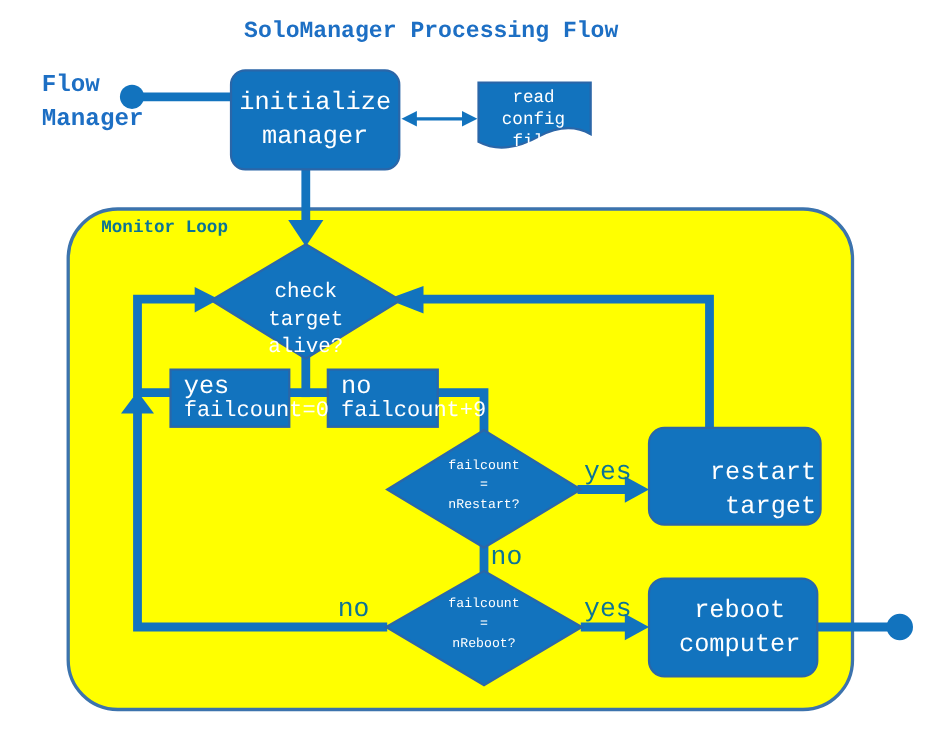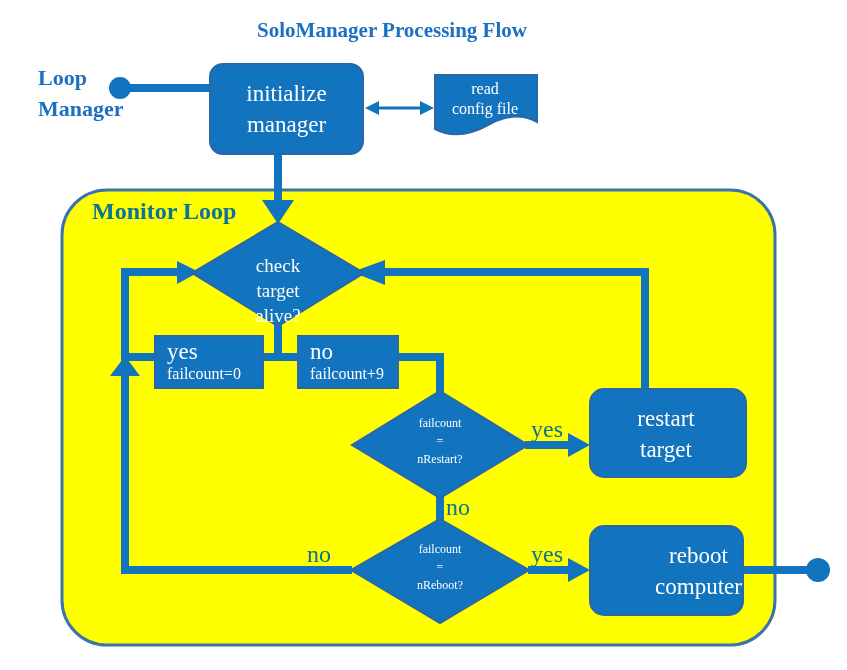--- a/index.html
+++ b/index.html
@@ -1,39 +1,39 @@
 <!DOCTYPE html>
 <html><head>
 <meta charset="utf-8">
 <style>
   html,body{margin:0;padding:0;background:#ffffff;}
   #canvas{
     position:relative;
     width:847px;height:670px;
     background:#ffffff;
-    font-family:Liberation Serif, serif;
+    font-family:Liberation Mono, monospace;
     overflow:hidden;
   }
   #diagram-svg{position:absolute;left:0;top:0;}
   .abs{position:absolute;}
   .pre{white-space:pre-line;}
   .center{text-align:center;}
   .white{color:#ffffff;}
   .teal{color:#0b7396;}
   .blue-text{color:#1d6fc4;}
   .title{font-size:21px;font-weight:bold;letter-spacing:0px;}
   .start-label{font-size:22px;font-weight:600;line-height:31px;}
-  .loop-label{font-size:24px;font-weight:bold;}
+  .loop-label{font-size:16px;font-weight:bold;}
   .node-big{font-size:23px;line-height:31px;}
   .node-mid{font-size:19px;line-height:25px;}
   .node-small{font-size:12px;line-height:18px;}
   .doc-label{font-size:16px;line-height:20px;}
   .branch-box{display:flex;flex-direction:column;}
   .branch-main{font-size:23px;line-height:27px;}
-  .branch-sub{font-size:16px;line-height:18px;}
+  .branch-sub{font-size:20px;line-height:18px;}
   .edge-label{font-size:24px;}
 </style>
 </head>
 <body>
 
 <div id="canvas">
 
   <svg id="diagram-svg" width="847" height="670" viewBox="0 0 847 670">
 
     <rect x="62" y="190" width="713" height="455" rx="45" ry="45" fill="#ffff00" stroke="#3c73ad" stroke-width="3"></rect>
@@ -77,21 +77,21 @@
       <rect x="298" y="336" width="100" height="52"></rect>
       <polygon points="440,391 528,445 440,498 352,445"></polygon>
       <polygon points="440,519 529,570 440,623 351,570"></polygon>
       <rect x="590" y="389" width="156" height="88" rx="14"></rect>
       <rect x="590" y="526" width="153" height="89" rx="14"></rect>
     </g>
   </svg>
 
   <div class="abs title blue-text center" style="left:60px;top:18px;width:664px;">SoloManager Processing Flow</div>
 
-  <div class="abs start-label blue-text pre" style="left:38px;top:62px;">Loop
+  <div class="abs start-label blue-text pre" style="left:38px;top:62px;">Flow
 Manager</div>
 
   <div class="abs loop-label teal" style="left:92px;top:198px;">Monitor Loop</div>
 
   <div class="abs doc-label white pre center" style="left:433px;top:79px;width:104px;">read
 config file</div>
 
   <div class="abs node-big white pre center" style="left:210px;top:78px;width:153px;">initialize
 manager</div>
 
@@ -110,24 +110,24 @@
   </div>
 
   <div class="abs node-small white pre center" style="left:380px;top:414px;width:120px;">failcount
 =
 nRestart?</div>
 
   <div class="abs node-small white pre center" style="left:380px;top:540px;width:120px;">failcount
 =
 nReboot?</div>
 
-  <div class="abs node-big white pre center" style="left:590px;top:403px;width:152px;">restart
+  <div class="abs node-big white pre center" style="left:590px;top:414px;width:152px;text-align:right;">restart
 target</div>
 
-  <div class="abs node-big white pre center" style="left:590px;top:540px;width:165px;padding-left:26px;">reboot
+  <div class="abs node-big white pre center" style="left:590px;top:540px;width:165px;">reboot
 computer</div>
 
   <div class="abs edge-label teal" style="left:531px;top:416px;">yes</div>
 
   <div class="abs edge-label teal" style="left:446px;top:494px;">no</div>
 
   <div class="abs edge-label teal" style="left:307px;top:541px;">no</div>
 
   <div class="abs edge-label teal" style="left:531px;top:541px;">yes</div>
 

